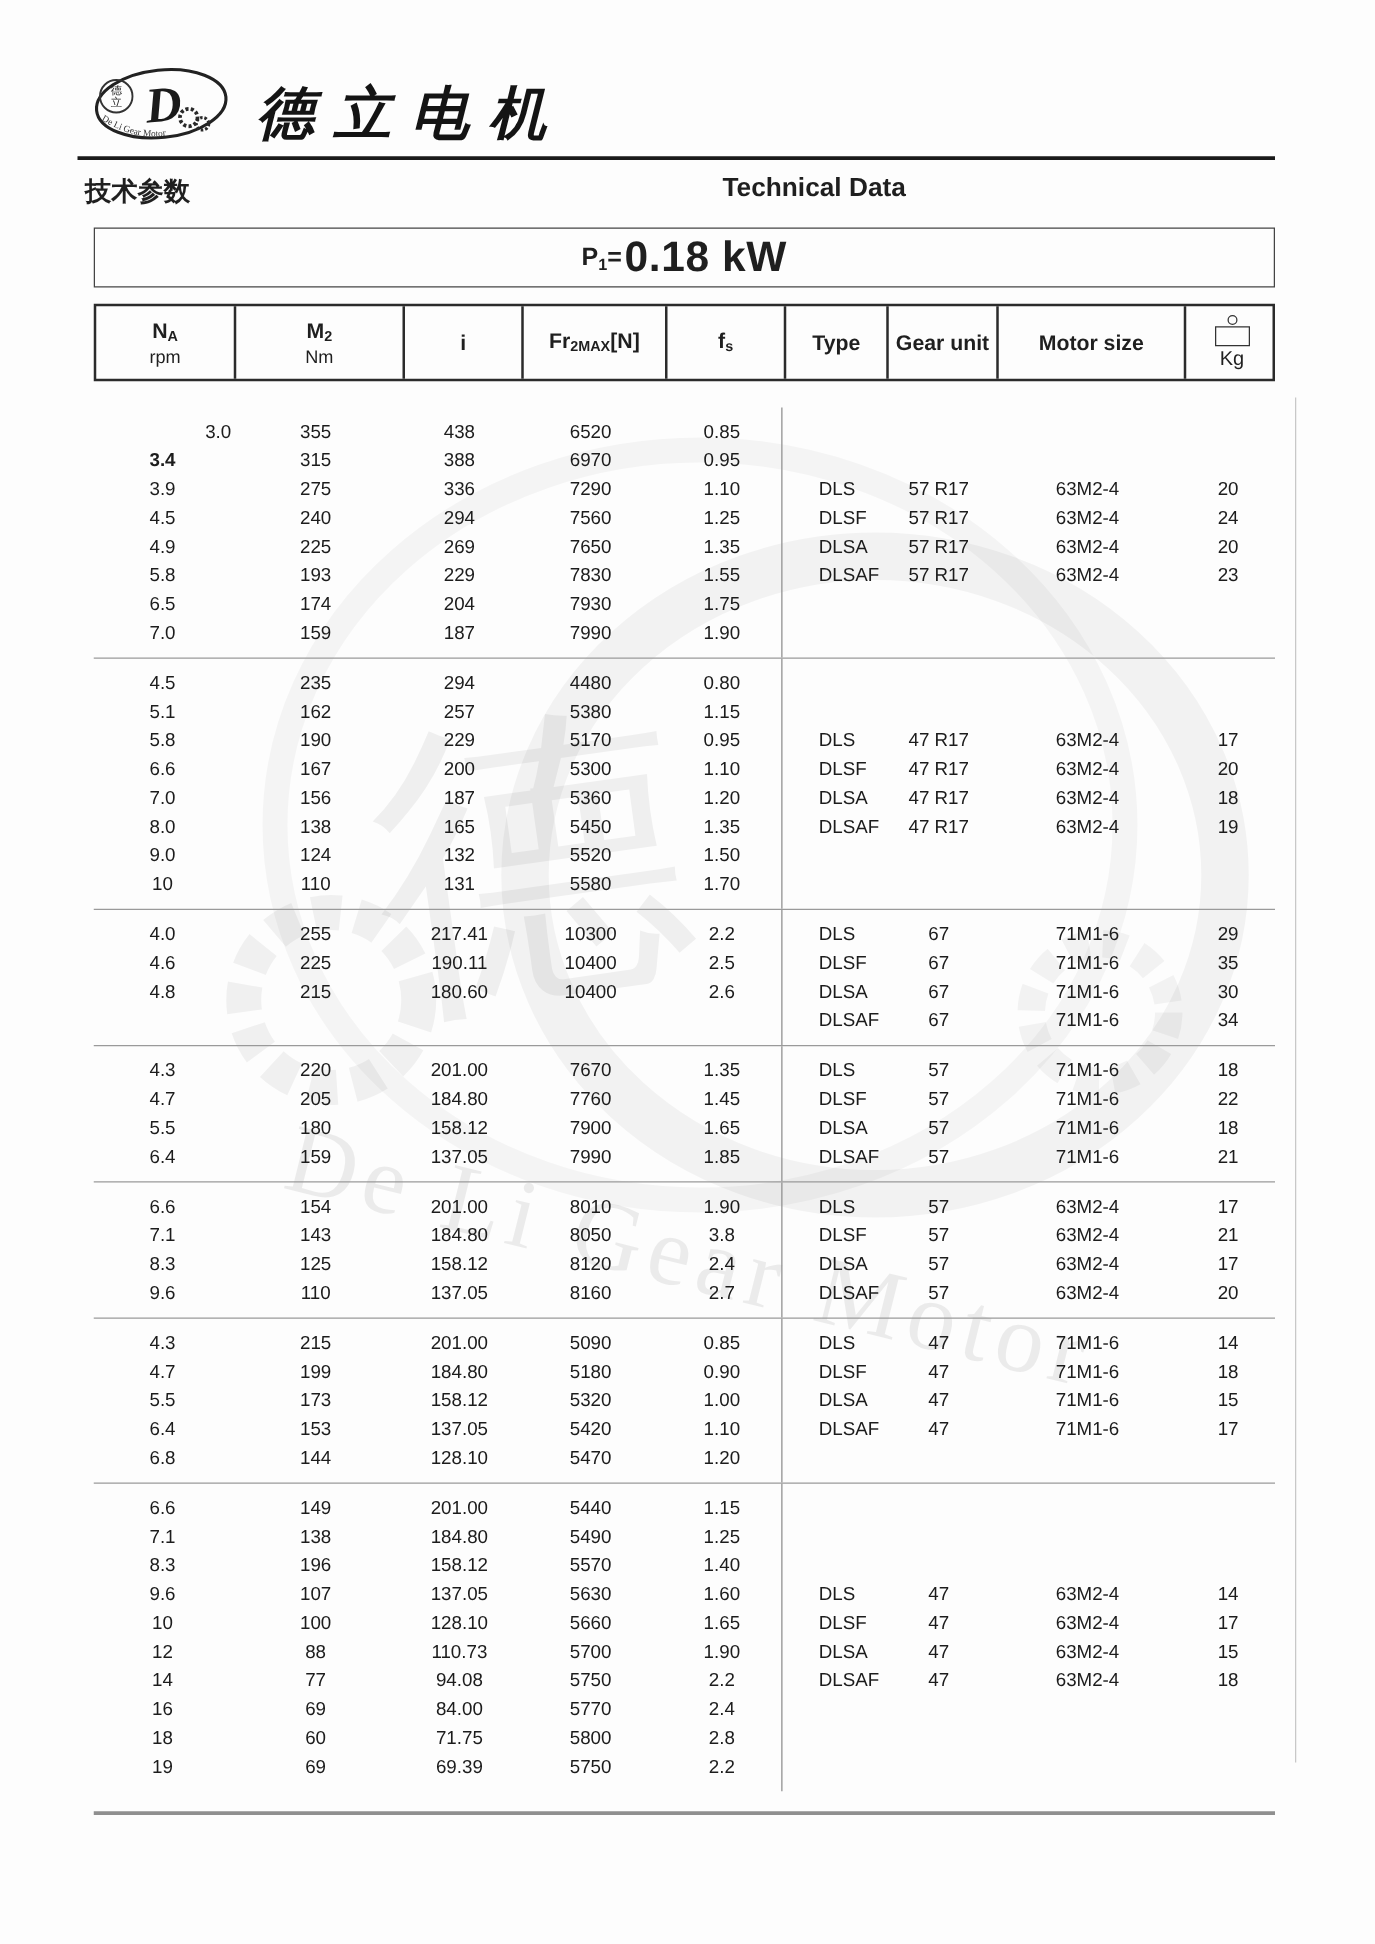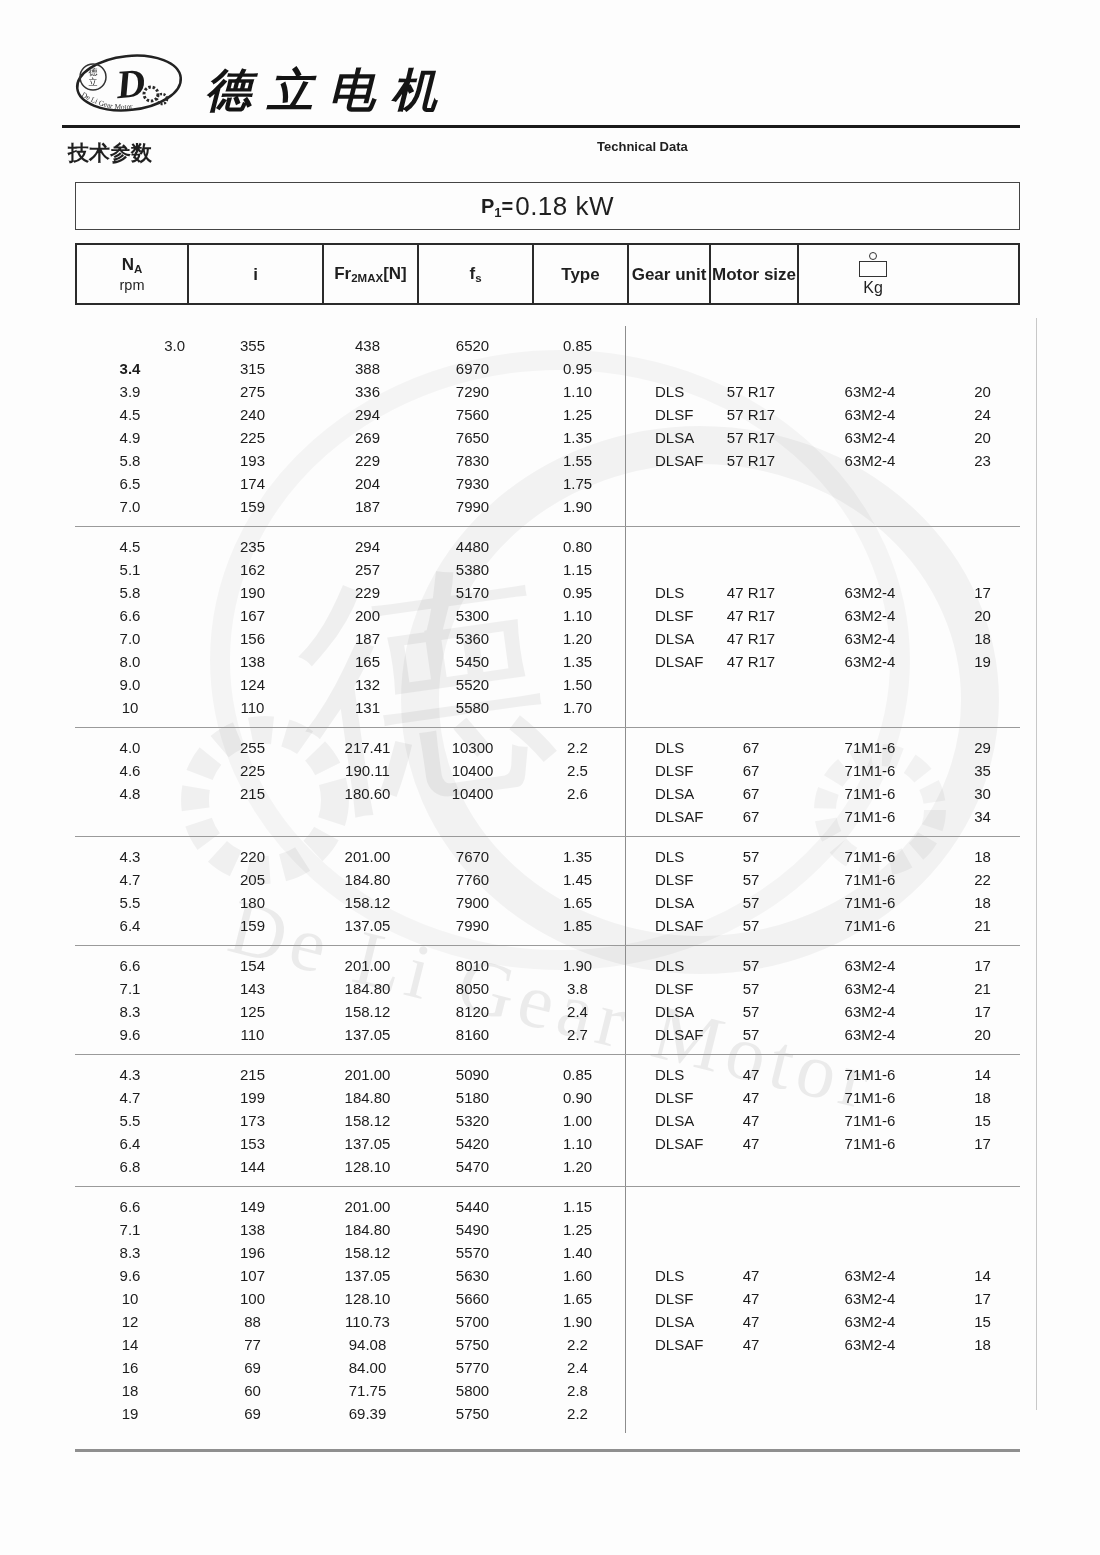--- a/index.html
+++ b/index.html
@@ -13,27 +13,27 @@
 
   
   .masthead { position:relative; height:128px; }
   .logo { position:absolute; left:-2px; top:52px; }
   .brand { position:absolute; left:130px; top:60px; font-family:"DejaVu Serif","Liberation Serif",serif;
            font-weight:bold; font-style:italic; font-size:46px; letter-spacing:16px; color:#141414; }
   .masthead-rule { position:absolute; left:-13px; bottom:0; width:958px; height:3px; background:#1a1a1a; }
 
   .section-row { position:relative; height:48px; }
   .section-cn { position:absolute; left:-7px; top:11px; font-size:21px; font-weight:bold; }
-  .section-en { position:absolute; left:522px; top:11px; font-size:13px; font-weight:bold; }
+  .section-en { position:absolute; left:503px; top:11px; font-size:21px; font-weight:bold; }
 
   
   .title-box { margin-top:6px; height:46px; border:1.5px solid #444; display:flex; align-items:center; justify-content:center; background:transparent; }
   .p-label { font-size:20px; font-weight:bold; }
   .p-sub { font-size:13px; font-weight:bold; position:relative; top:4px; }
-  .p-value { font-size:26px; font-weight:normal; letter-spacing:0.5px; margin-left:2px; }
+  .p-value { font-size:34px; font-weight:bold; letter-spacing:0.5px; margin-left:2px; }
 
   
   .thead { margin-top:13px; display:grid; grid-template-columns:110px 135px 95px 115px 95px 82px 88px 150px 75px;
            border:2px solid #2b2b2b; height:58px; }
   .hcell { border-left:2px solid #2b2b2b; display:flex; flex-direction:column; align-items:center; justify-content:center; }
   .hcell:first-child { border-left:none; }
   .h-main { font-size:17px; font-weight:bold; line-height:19px; }
   .h-sub { font-size:11.5px; font-weight:bold; position:relative; top:3px; }
   .h-unit { font-size:14.5px; font-weight:normal; margin-top:1px; }
   .weight-icon { display:flex; flex-direction:column; align-items:center; margin-bottom:2px; }
@@ -95,20 +95,24 @@
 
     <div class="title-box">
       <span class="p-label"><span>P</span><span class="p-sub">1</span><span>=</span></span>
         <span class="p-value">0.18 kW</span>
     </div>
 
     <div class="thead">
       <div class="hcell">
         <div class="h-main"><span>N</span><span class="h-sub">A</span></div>
         <div class="h-unit">rpm</div>
+      </div>
+      <div class="hcell">
+        <div class="h-main"><span>M</span><span class="h-sub">2</span></div>
+        <div class="h-unit">Nm</div>
       </div>
       <div class="hcell">
         <div class="h-main"><span>i</span></div>
       </div>
       <div class="hcell">
         <div class="h-main"><span>Fr</span><span class="h-sub">2MAX</span><span>[N]</span></div>
       </div>
       <div class="hcell">
         <div class="h-main"><span>f</span><span class="h-sub">s</span></div>
       </div>

